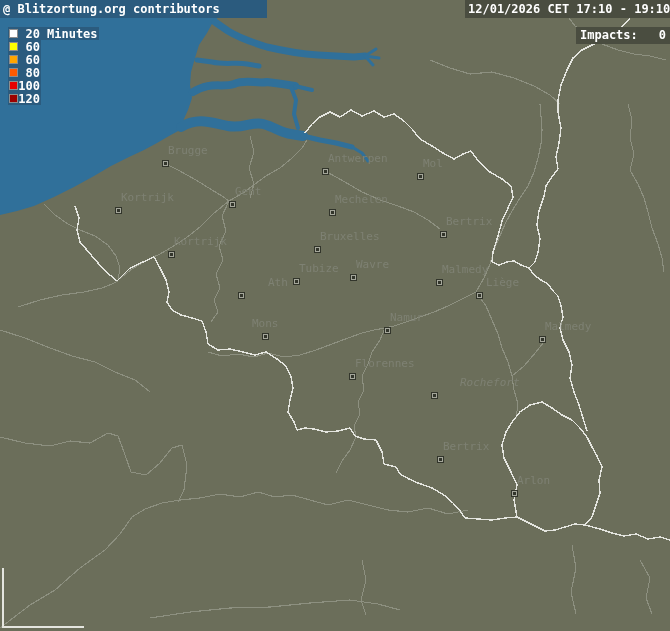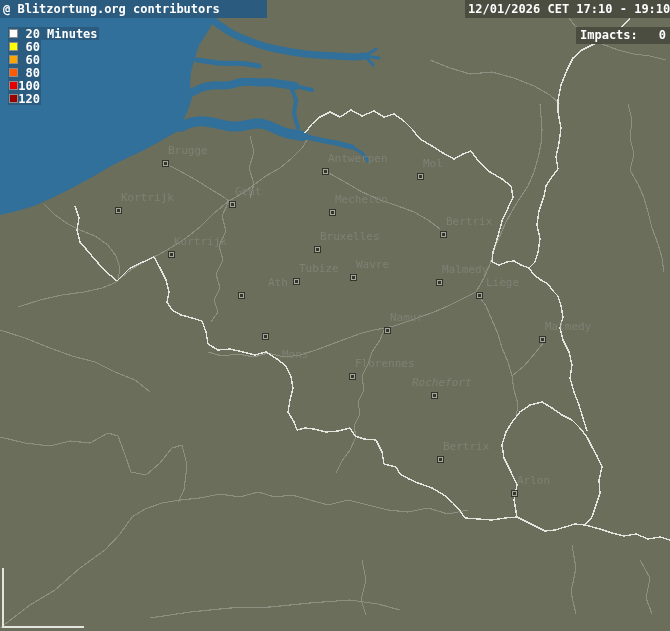--- a/index.html
+++ b/index.html
@@ -179,31 +179,31 @@
       <div class="city-label" style="left: 390px; top: 312px;">Namur</div>
       <div class="city-marker" style="left: 539px; top: 336px;">
         <i></i>
         <b></b>
       </div>
       <div class="city-label" style="left: 545px; top: 321px;">Malmedy</div>
       <div class="city-marker" style="left: 262px; top: 333px;">
         <i></i>
         <b></b>
       </div>
-      <div class="city-label" style="left: 282px; top: 318px; margin-top: 31px;">Mons</div>
+      <div class="city-label" style="left: 252px; top: 318px;">Mons</div>
       <div class="city-marker" style="left: 349px; top: 373px;">
         <i></i>
         <b></b>
       </div>
       <div class="city-label" style="left: 355px; top: 358px;">Florennes</div>
       <div class="city-marker" style="left: 431px; top: 392px;">
         <i></i>
         <b></b>
       </div>
-      <div class="city-label" style="left: 412px; top: 377px; font-style: italic;">Rochefort</div>
+      <div class="city-label" style="left: 460px; top: 377px; font-style: italic;">Rochefort</div>
       <div class="city-marker" style="left: 437px; top: 456px;">
         <i></i>
         <b></b>
       </div>
       <div class="city-label" style="left: 443px; top: 441px;">Bertrix</div>
       <div class="city-marker" style="left: 511px; top: 490px;">
         <i></i>
         <b></b>
       </div>
       <div class="city-label" style="left: 517px; top: 475px;">Arlon</div>

